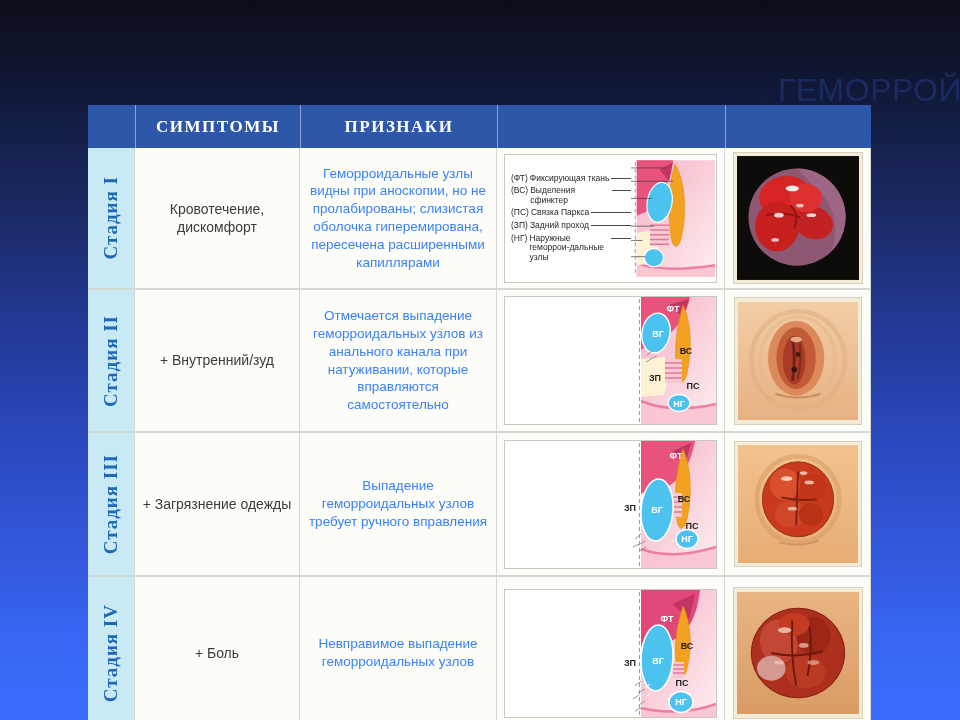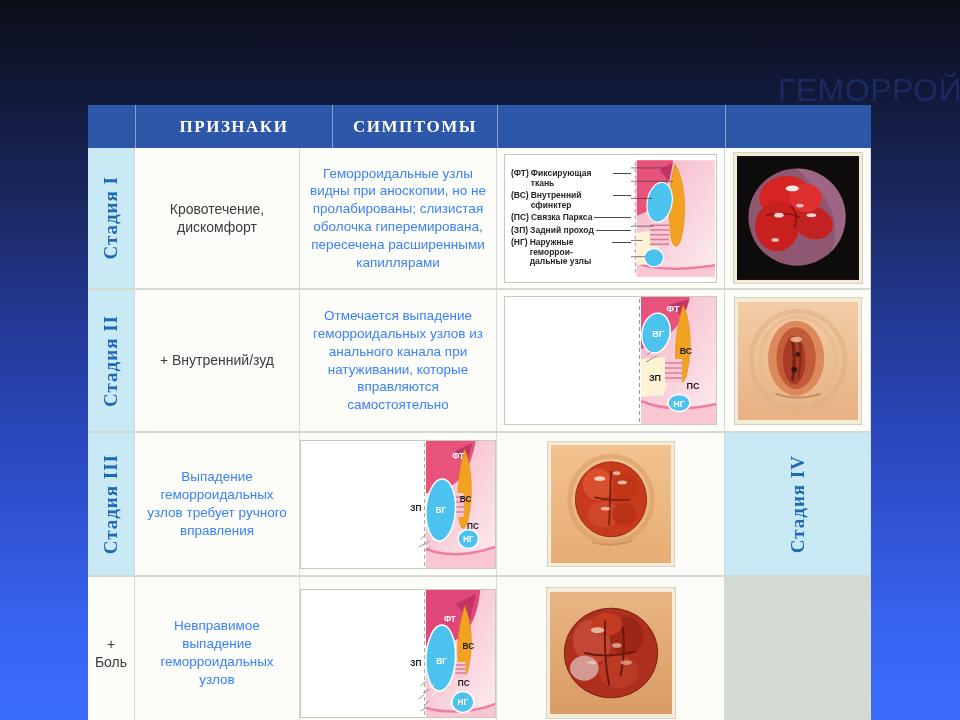--- a/index.html
+++ b/index.html
@@ -53,21 +53,21 @@
     font-size:13.5px; color:#3b82f6; padding:0 8px; line-height:1.32;
   }
   .cell.diagram, .cell.photo { display:flex; align-items:center; justify-content:center; }
   .diagram-box {
     width:213px; height:129px; background:#ffffff;
     border:1px solid #c8c8bd; display:flex; overflow:hidden;
   }
   .diagram-box.with-legend { padding:4px 1px 4px 6px; }
   .legend {
     width:120px; display:flex; flex-direction:column; justify-content:center;
-    gap:3px; font-size:8.5px; color:#262626;font-weight:bold;
+    gap:3px; font-size:8.5px; color:#262626;
   }
   .legend-entry { display:flex; align-items:flex-start; line-height:1.12; }
   .legend-abbr { white-space:nowrap; margin-right:2px; }
   .legend-text { max-width:80px; }
   .legend-lead { flex:1; min-width:5px; border-top:1px solid #4a4a4a; margin-top:4px; margin-left:2px; }
   .anat-svg { width:84px; height:119px; flex:none; }
   .full-svg { width:100%; height:100%; display:block; }
   .photo-frame {
     background:#f2ecd9; border:1px solid #d6d0bd; padding:3px; line-height:0;
   }
@@ -77,25 +77,25 @@
 </style>
 </head>
 <body>
 
 <div class="slide-title">ГЕМОРРОЙ</div>
 
 <div class="table-wrap">
 
   <div class="header-row">
     <div class="hc c1"></div>
+    <div class="hc c2">
+      <span>СИМПТОМЫ</span>
+    </div>
     <div class="hc c3">
       <span>ПРИЗНАКИ</span>
-    </div>
-    <div class="hc c2">
-      <span>СИМПТОМЫ</span>
     </div>
     <div class="hc c4"></div>
     <div class="hc c5"></div>
   </div>
 
   <div class="body-grid">
 
     <div class="cell stage">
       <span class="stage-label">Стадия I</span>
     </div>
@@ -104,21 +104,21 @@
     <div class="cell diagram">
       <div class="diagram-box with-legend">
         <div class="legend">
           <div class="legend-entry">
             <span class="legend-abbr">(ФТ)</span>
             <span class="legend-text">Фиксирующая ткань</span>
             <span class="legend-lead"></span>
           </div>
           <div class="legend-entry">
             <span class="legend-abbr">(ВС)</span>
-            <span class="legend-text">Внутренний сфинктер</span>
+            <span class="legend-text">Выделения сфинктер</span>
             <span class="legend-lead"></span>
           </div>
           <div class="legend-entry">
             <span class="legend-abbr">(ПС)</span>
             <span class="legend-text">Связка Паркса</span>
             <span class="legend-lead"></span>
           </div>
           <div class="legend-entry">
             <span class="legend-abbr">(ЗП)</span>
             <span class="legend-text">Задний проход</span>
@@ -231,20 +231,21 @@
           <circle cx="64" cy="56" r="2.5" fill="#47180a"></circle>
           <path d="M40,98 Q64,106 88,98" stroke="#c98c5c" stroke-width="2" fill="none"></path>
           <ellipse cx="62" cy="40" rx="6" ry="3" fill="#f4c8a0" opacity="0.8"></ellipse>
         </svg>
       </div>
     </div>
 
     <div class="cell stage">
       <span class="stage-label">Стадия III</span>
     </div>
+    <div class="cell symptoms">+ Загрязнение одежды</div>
     <div class="cell signs">Выпадение геморроидальных узлов требует ручного вправления</div>
     <div class="cell diagram">
       <div class="diagram-box">
         <svg class="full-svg" viewBox="0 0 211 127" preserveAspectRatio="none">
           <rect width="211" height="127" fill="#ffffff"></rect>
           <rect x="136" width="75" height="127" fill="url(#pgB)"></rect>
           <path d="M136,108 C158,116 185,114 211,106 L211,127 L136,127 Z" fill="#f9c6d2"></path>
           <path d="M136,108 C158,116 185,114 211,106" stroke="#ef7fa2" stroke-width="2.5" fill="none"></path>
           <path d="M136,0 L190,0 C186,20 180,32 168,42 C158,49 146,52 140,52 L136,52 Z" fill="#e8537c"></path>
           <path d="M168,10 L186,2 L180,24 Z" fill="#c23366"></path>

